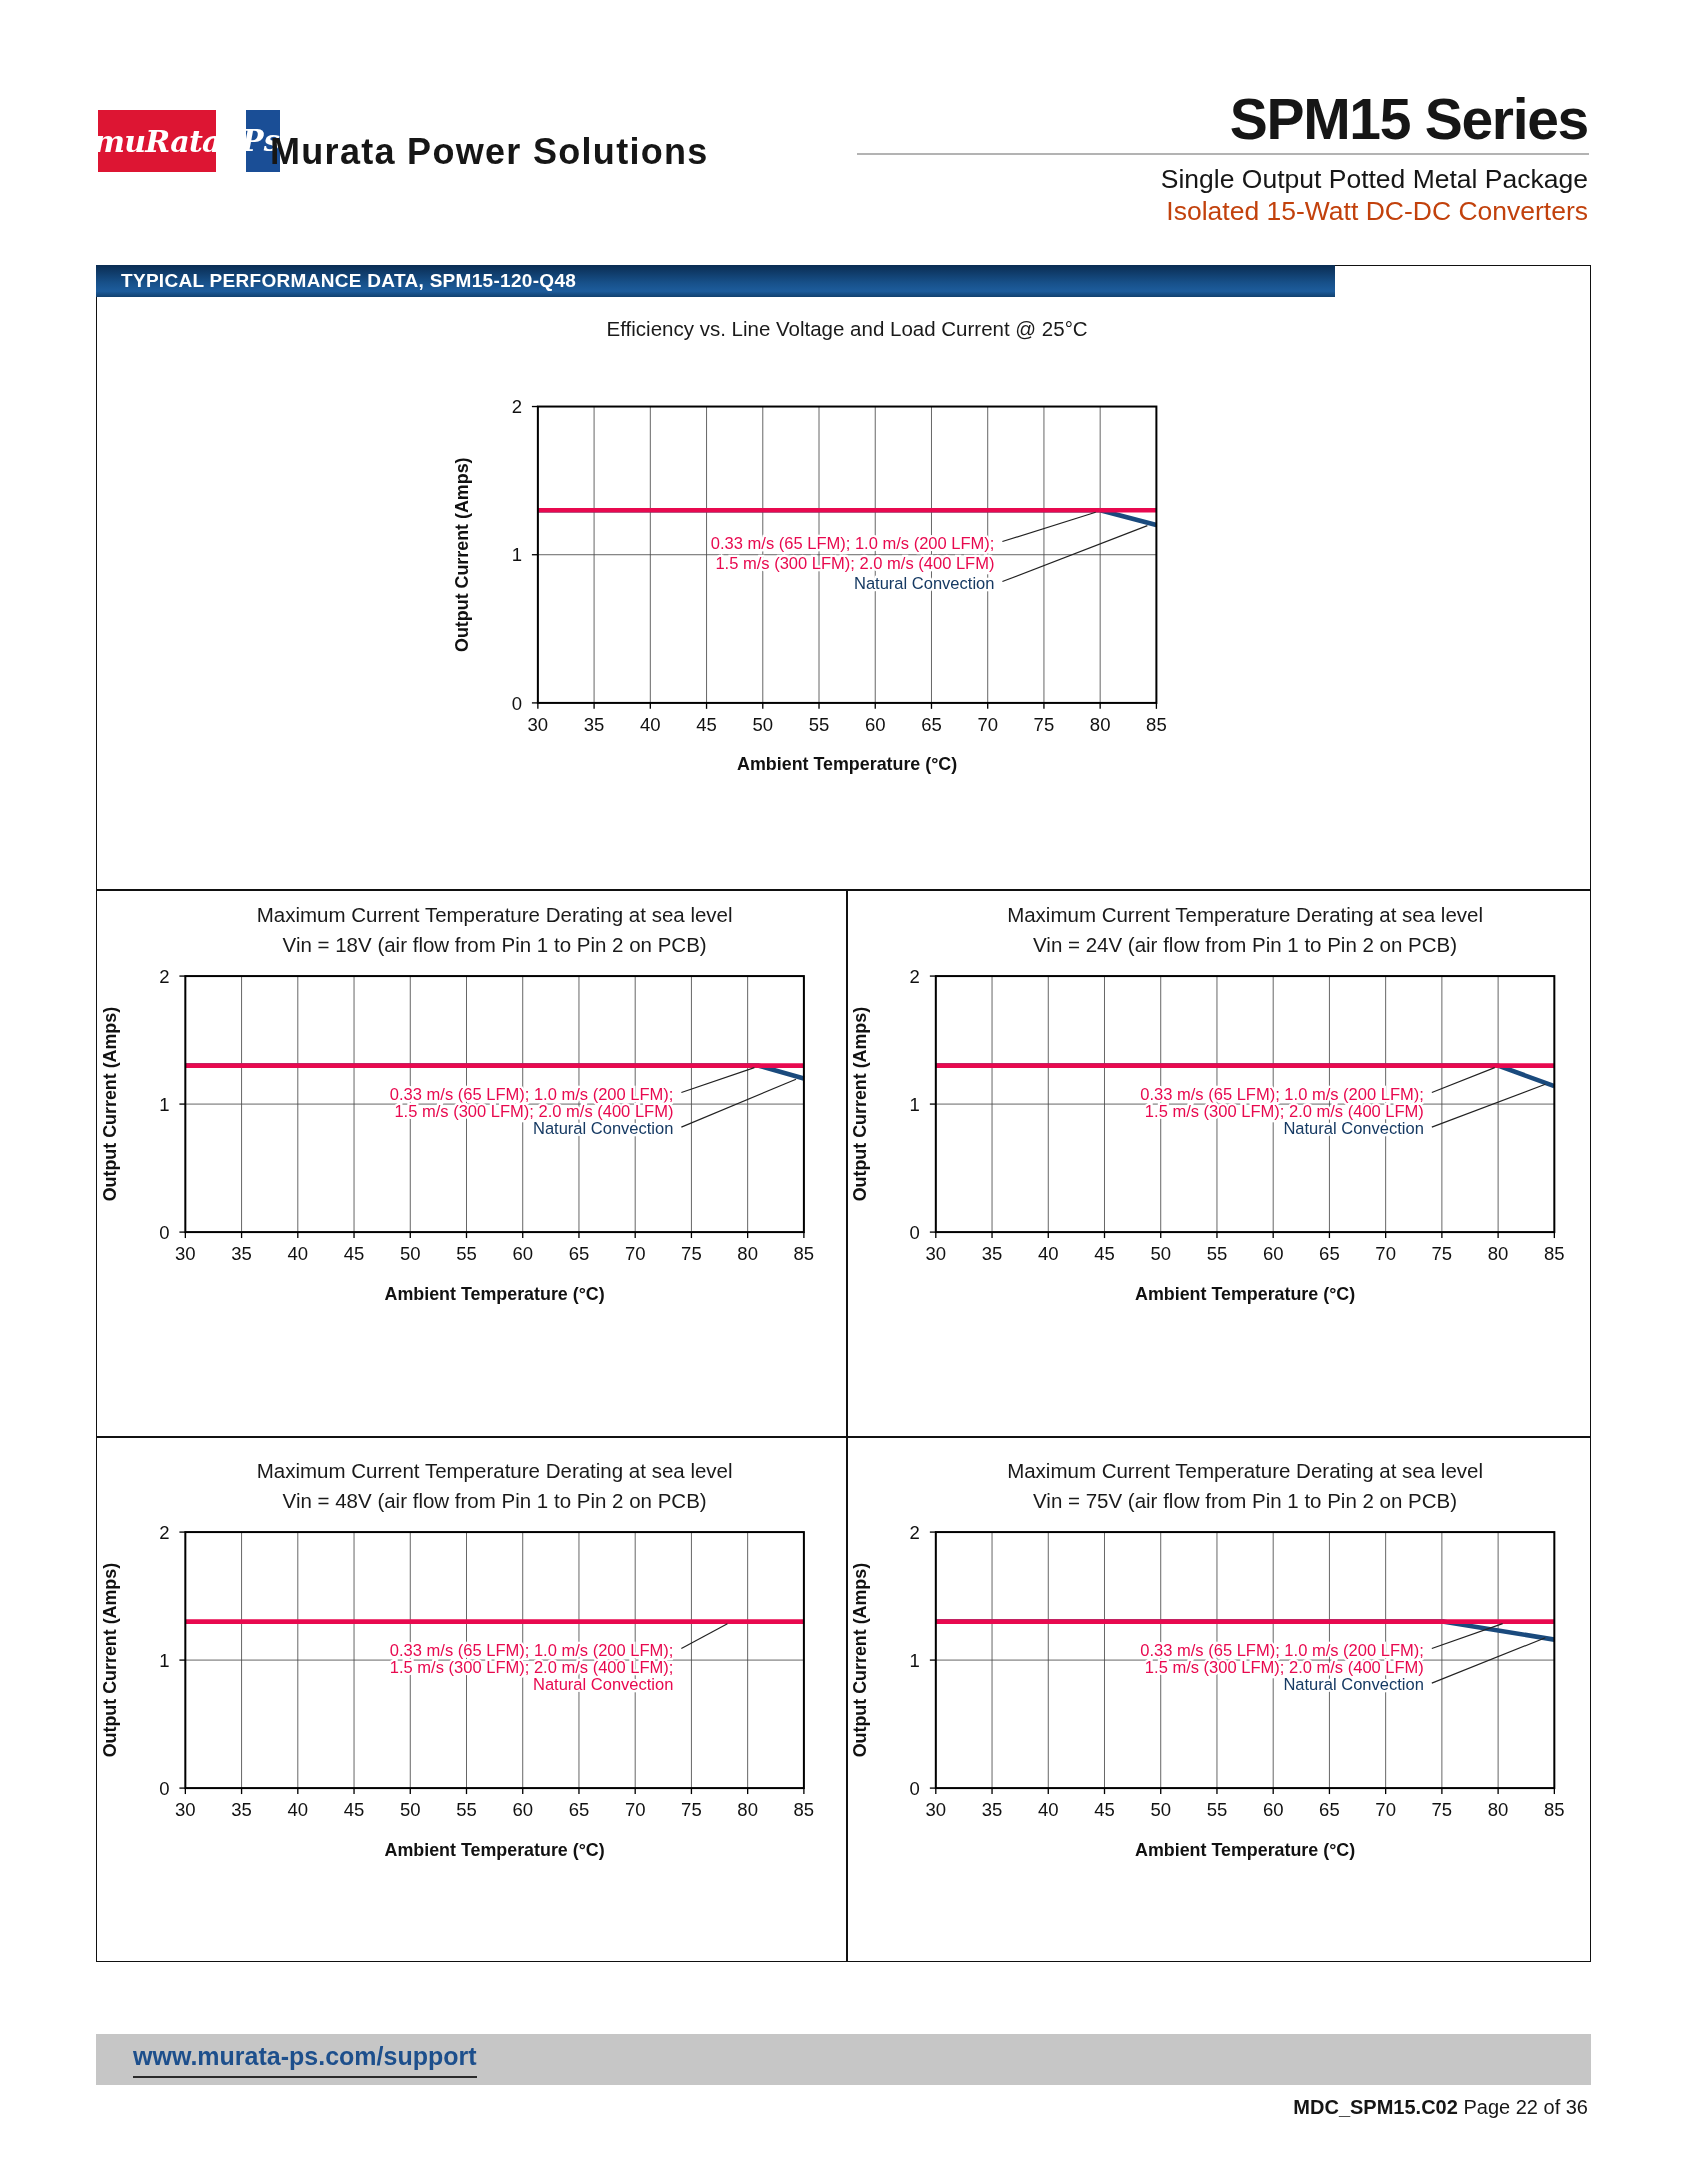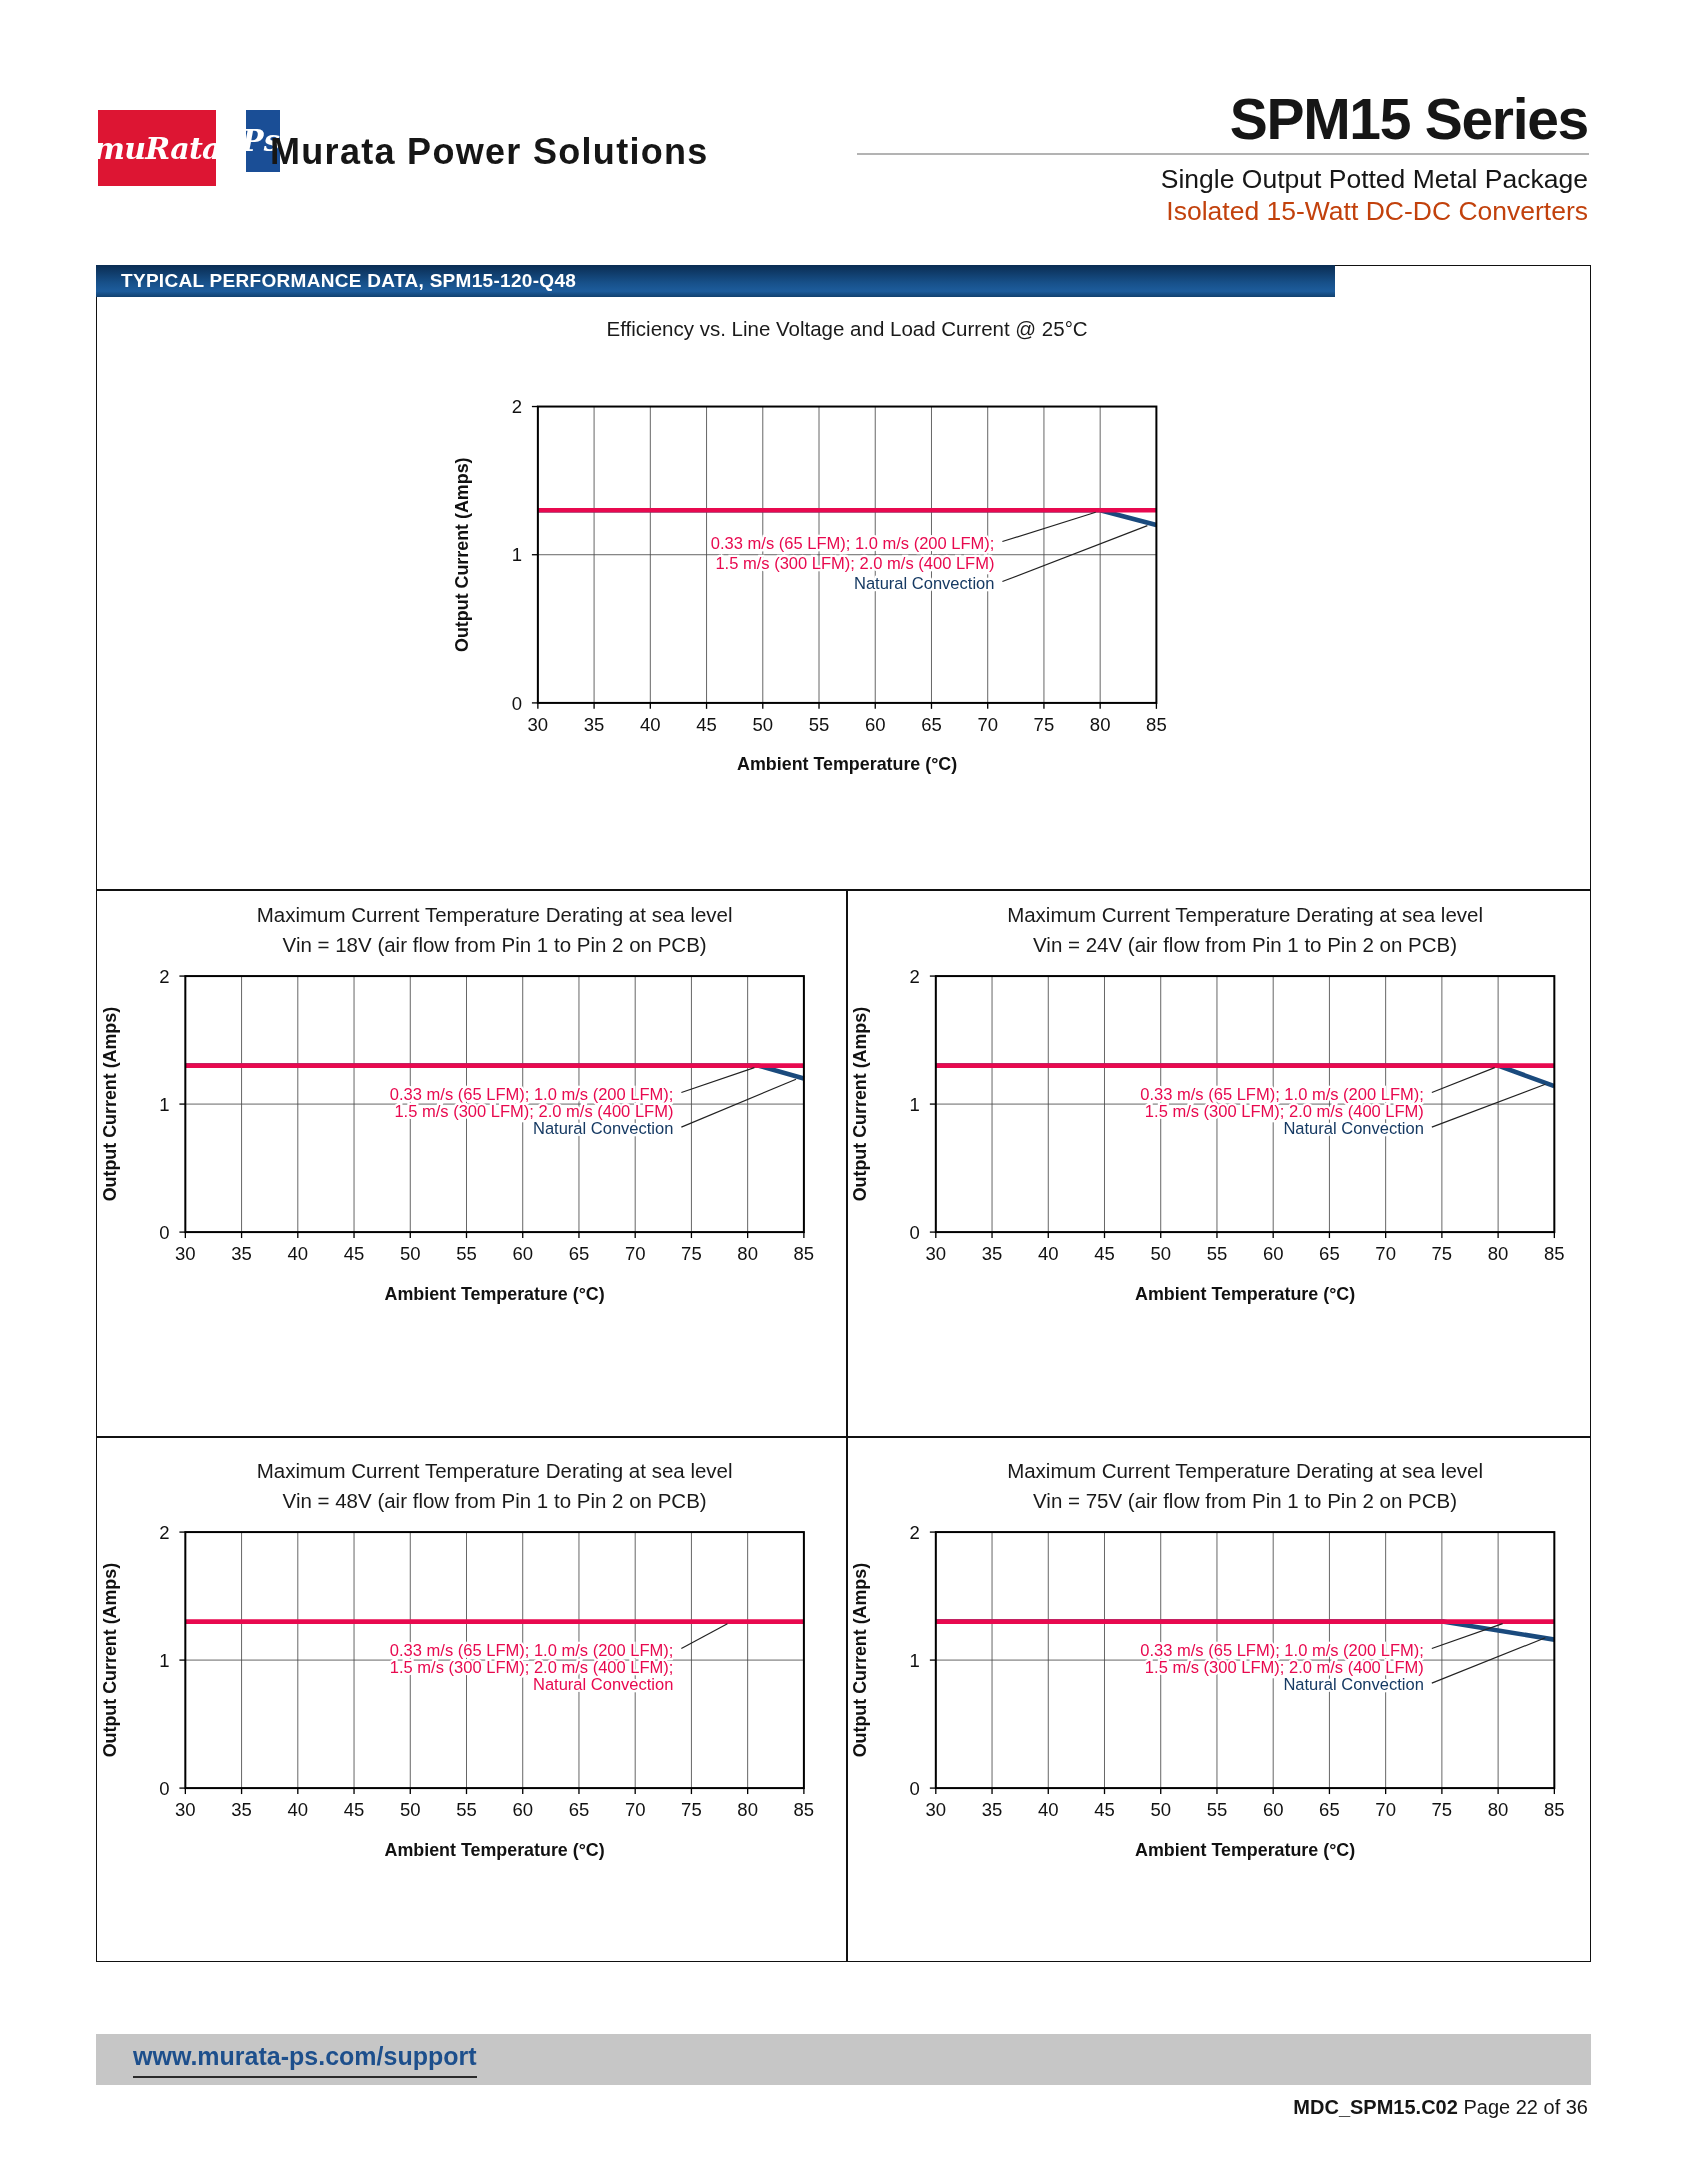--- a/index.html
+++ b/index.html
@@ -1,19 +1,19 @@
 <!DOCTYPE html>
 <html style="font-size:10.6px"><head>
 <meta charset="utf-8">
 <style>
   html,body{margin:0;padding:0;background:#fff;}
   body{width:1687px;height:2183px;position:relative;font-family:"Liberation Sans",sans-serif;color:#111;}
   .abs{position:absolute;}
   
-  .logo-red{left:98px;top:110px;width:118px;height:76px;background:#dd1533;display:flex;align-items:center;justify-content:center;}
+  .logo-red{left:98px;top:110px;width:118px;height:62px;background:#dd1533;display:flex;align-items:center;justify-content:center;}
   .logo-red span{font-family:"DejaVu Serif",serif;font-style:italic;font-weight:bold;font-size:30px;color:#fff;letter-spacing:-0.7px;}
   .logo-blue{left:218px;top:110px;width:34px;height:62px;background:#1a4e96;display:flex;align-items:center;justify-content:flex-end;margin-left:28px;}
   .logo-blue span{font-family:"DejaVu Serif",serif;font-style:italic;font-weight:bold;font-size:29px;color:#fff;}
   .company{left:270px;top:131px;font-size:36px;font-weight:bold;letter-spacing:1.3px;color:#161616;}
   .series-title{right:99px;top:86px;width:794px;text-align:right;font-size:57px;font-weight:bold;letter-spacing:-1.3px;color:#161616;}
   .title-rule{left:857px;top:153px;width:732px;height:2px;background:#b3b3b3;}
   .subtitle1{right:99px;top:164px;width:794px;text-align:right;font-size:26.5px;color:#161616;}
   .subtitle2{right:99px;top:196px;width:794px;text-align:right;font-size:26.5px;color:#c2410c;}
   
   .perf-frame{left:96px;top:265px;width:1495px;height:1697px;border:1.3px solid #111;box-sizing:border-box;background:#fff;}

